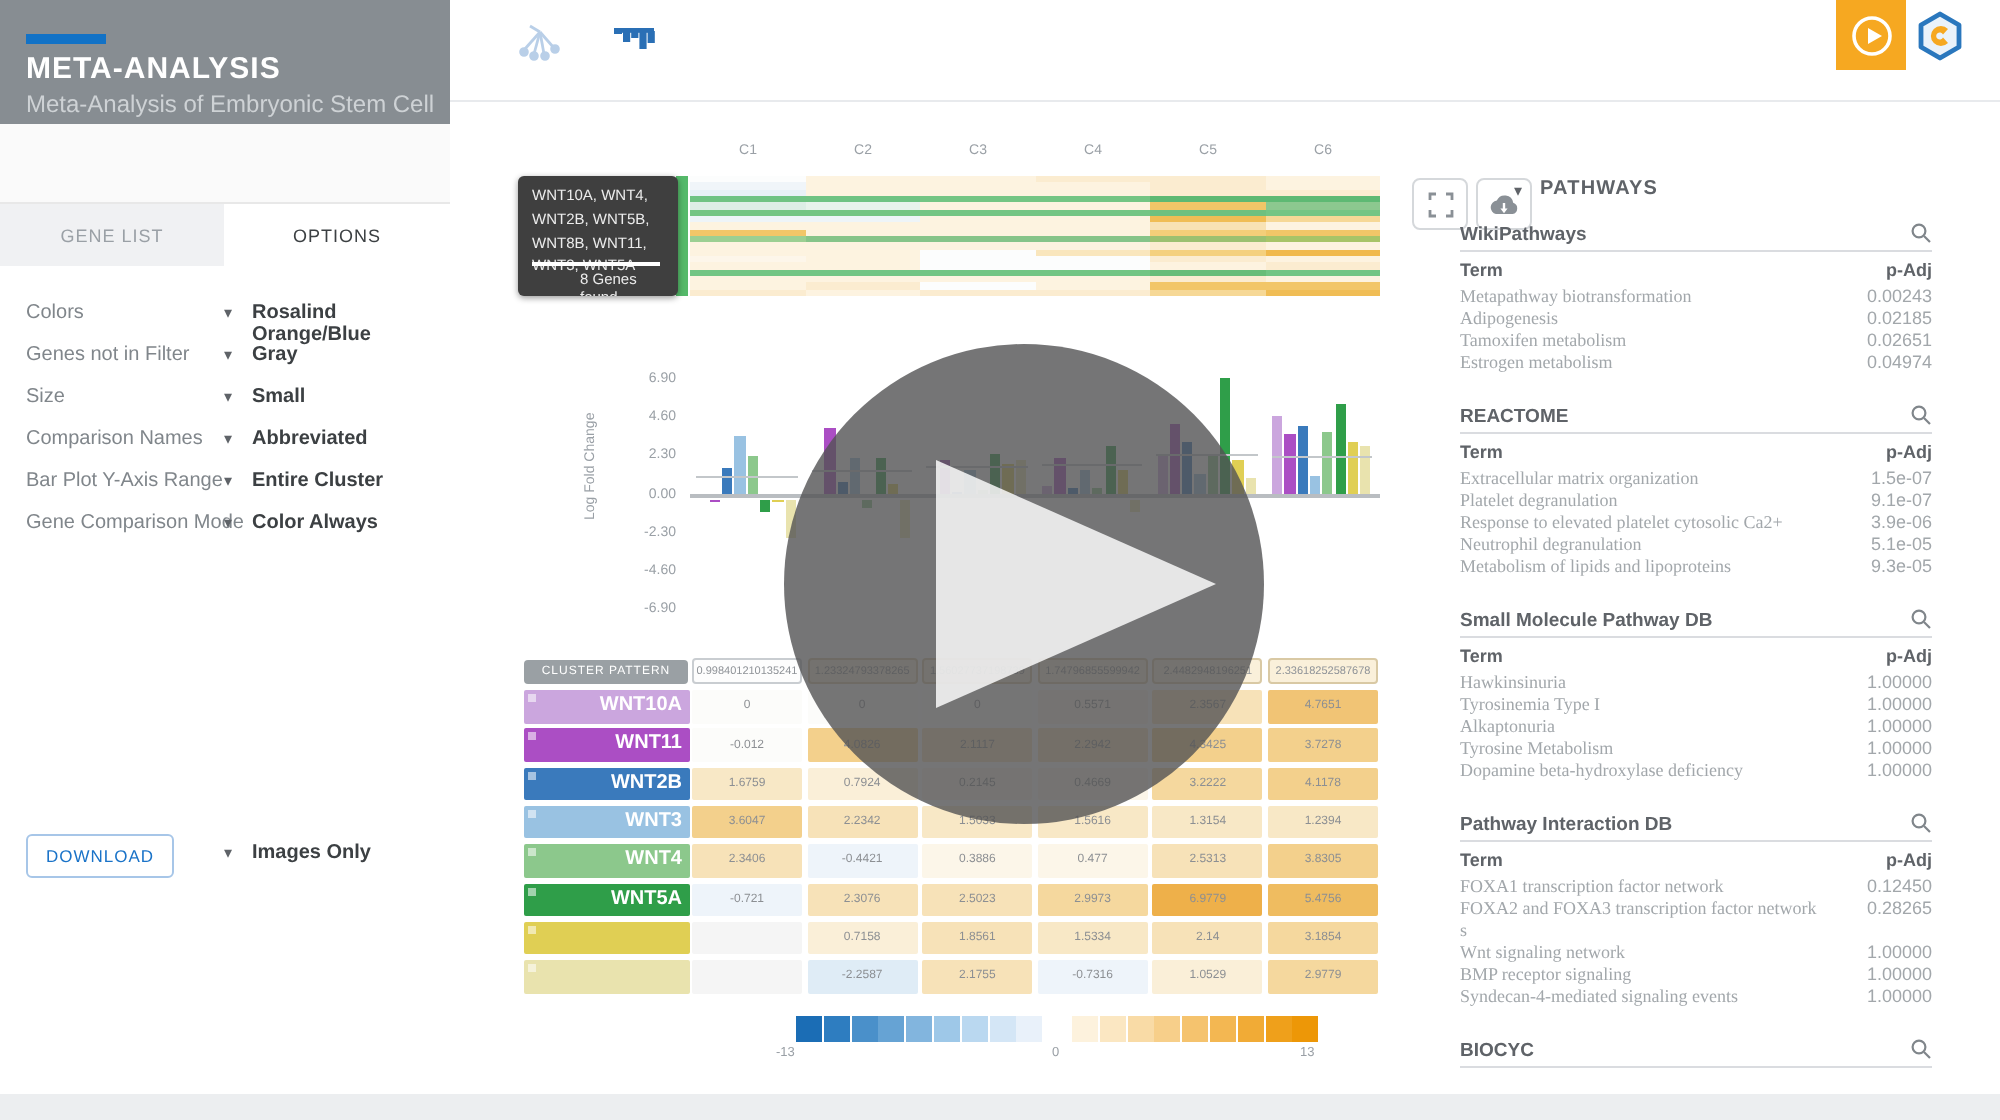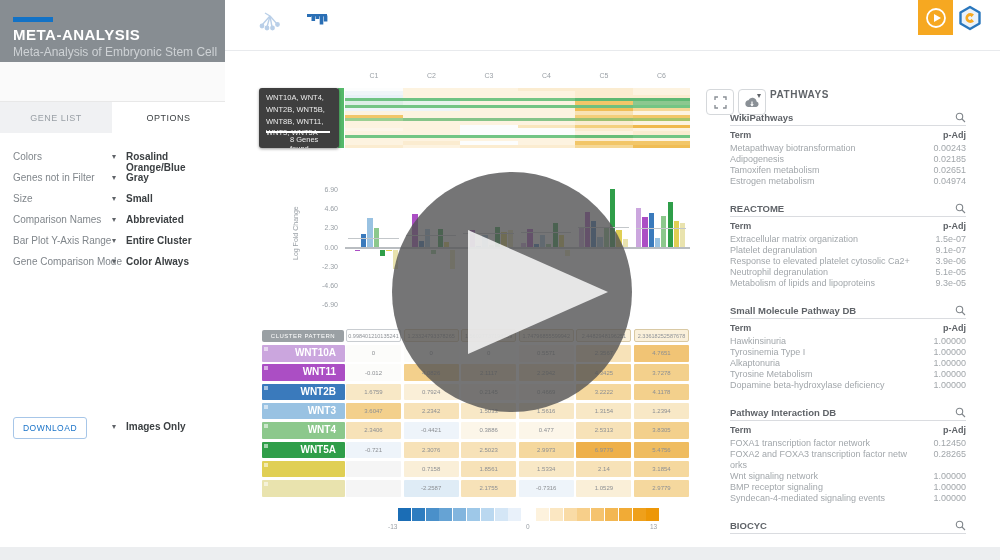--- a/index.html
+++ b/index.html
@@ -61,21 +61,21 @@
   #zero-line { left:345px; top:247px; width:345px; height:2px; background:#b9bdc1; }
   .mean-line { position:absolute; height:1px; background:#c3c7ca; }
   .bar { position:absolute; }
 
   
   #corner-chip { left:262px; top:330px; width:82px; height:12px; background:#9aa0a4; border-radius:2px;
                  color:#fff; font-size:6px; letter-spacing:.5px; display:flex; align-items:center; justify-content:center; }
   .th-box { position:absolute; top:329px; height:13px; border-radius:2px; font-size:5.5px; color:#8f9398;
             display:flex; align-items:center; justify-content:center; white-space:nowrap; overflow:hidden; }
   .gene-label { position:absolute; left:262px; width:83px; color:#fff; font-size:10px; font-weight:bold;
-                text-align:right; padding-right:9px; border-radius:1px; line-height:16.5px; }
+                text-align:right; padding-right:4px; border-radius:1px; line-height:16.5px; }
   .gene-handle { position:absolute; width:4px; height:4px; background:rgba(255,255,255,.55); left:2px; top:2px; }
   .tcell { position:absolute; font-size:6px; color:#8c8f93; display:flex; align-items:center; justify-content:center; border-radius:1px; }
 
   
   #ctx-menu { left:258px; top:455px; width:143px; background:#fff; box-shadow:0 1px 5px rgba(0,0,0,.28); z-index:60; }
   .ctx-item { height:24px; display:flex; align-items:center; padding-left:12px; font-size:9.5px; color:#3c4043;
               background:#fff; cursor:pointer; }
   .ctx-item:first-child { background:#f7f7f7; }
 
   
@@ -88,21 +88,21 @@
   #pathways-caret { left:757px; top:91px; }
   #pathways-title { left:770px; top:89px; font-size:10px; font-weight:bold; color:#5f6368; letter-spacing:.6px; }
   #pw-sections { left:730px; top:110px; width:236px; }
   .pw-section { margin-bottom:14px; }
   .pw-title-row { display:flex; align-items:center; justify-content:space-between;
                   border-bottom:1px solid #dadce0; height:16px; }
   .pw-title { font-size:9.5px; font-weight:bold; color:#5f6368; }
   .pw-cols { display:flex; justify-content:space-between; height:17px; align-items:center;
              font-size:9px; font-weight:bold; color:#5f6368; }
   .pw-row { display:flex; justify-content:space-between; font-size:9px; color:#a2a7ab; line-height:11px; }
-  .pw-term { flex:1; padding-right:8px; word-break:break-all; }
+  .pw-term { flex:1; padding-right:8px; word-break:break-all;font-family:Liberation Serif, serif; }
   .pw-val { width:48px; text-align:right; }
 
   
   #overlay { left:0; top:0; width:1000px; height:560px; z-index:40; pointer-events:none; }
 
   #bottom-strip { left:0; top:547px; width:1000px; height:13px; background:#eceef0; }
 </style>
 </head>
 <body>
 

